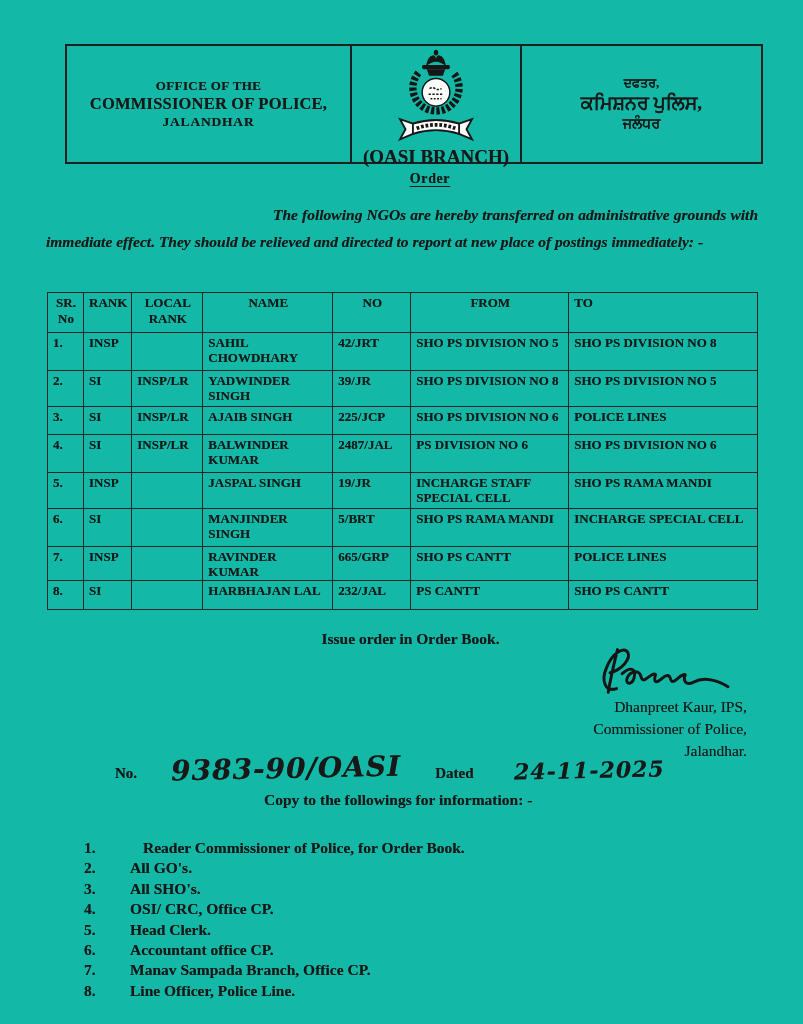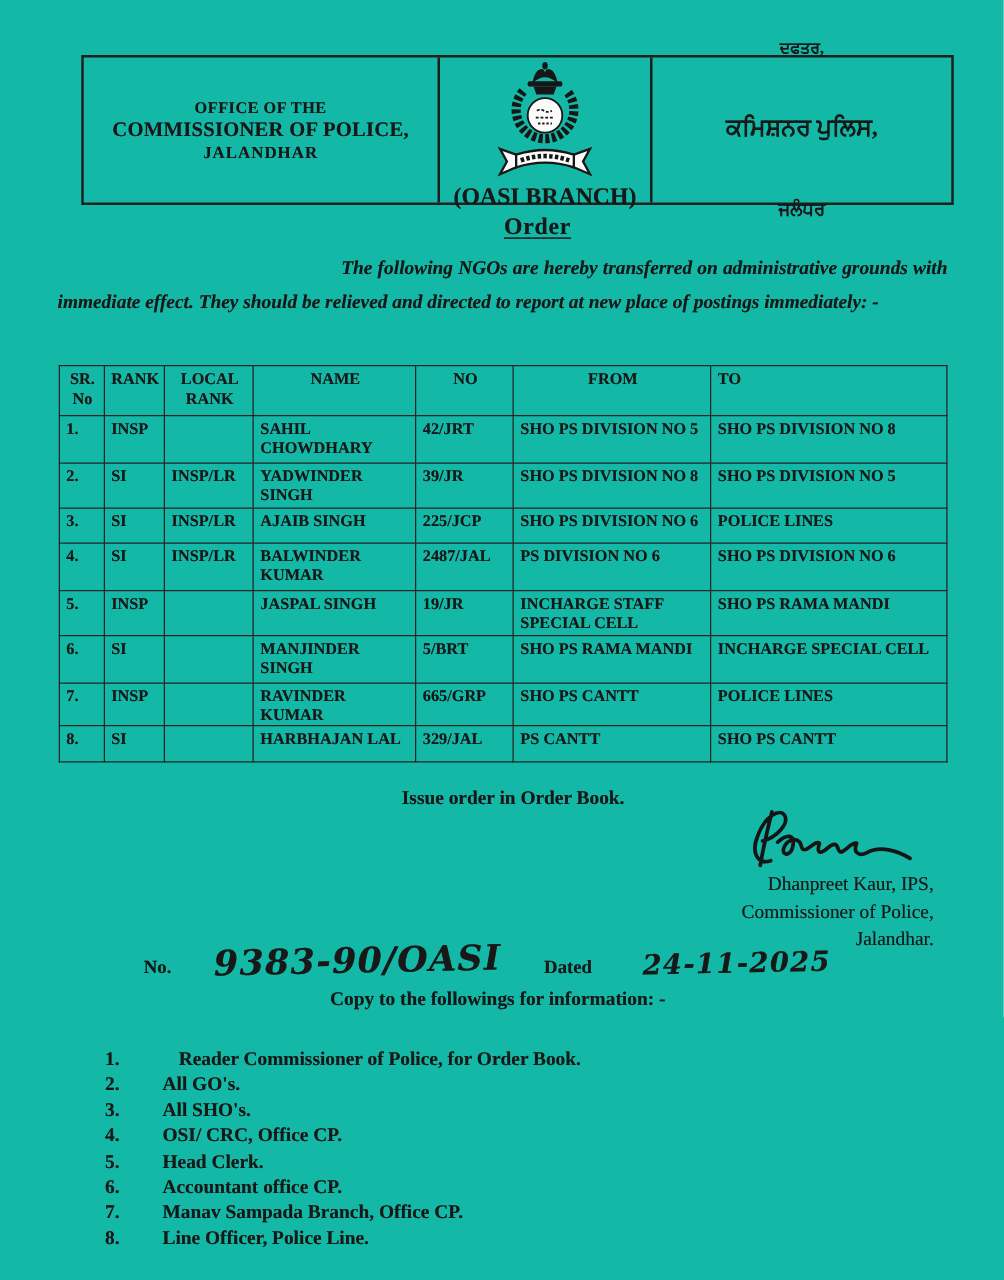--- a/index.html
+++ b/index.html
@@ -17,32 +17,32 @@
   .header-box {
     position:absolute; left:65px; top:44px;
     width:698px; height:120px;
     border:2px solid #1f1f1f;
     display:flex;
     box-sizing:border-box;
   }
   .hb-cell { box-sizing:border-box; display:flex; flex-direction:column; align-items:center; justify-content:center; }
   .hb-left  { width:285px; border-right:2px solid #1f1f1f; }
   .hb-mid   { width:170px; border-right:2px solid #1f1f1f; justify-content:flex-start; padding-top:2px; }
-  .hb-right { flex:1;gap:45px; }
+  .hb-right { flex:1; }
   .hb-left .l1 { font-size:13px; font-weight:bold; letter-spacing:.4px; }
   .hb-left .l2 { font-size:16.5px; font-weight:bold; letter-spacing:.2px; }
   .hb-left .l3 { font-size:13.5px; font-weight:bold; letter-spacing:.8px; }
   .branch-label { font-size:19px; font-weight:bold; margin-top:-2px; }
   .hb-right .p1 { font-size:12.5px; font-weight:bold; }
   .hb-right .p2 { font-size:19px; font-weight:bold; margin:1px 0; }
   .hb-right .p3 { font-size:14.5px; font-weight:bold; }
   
   .order-title {
     position:absolute; left:60px; top:171px; width:740px;
-    text-align:center; font-size:19px; font-weight:bold;
+    text-align:center; font-size:14px; font-weight:bold;
     text-decoration:underline; text-underline-offset:3px; letter-spacing:.6px;
   }
   .body-par {
     position:absolute; left:46px; top:201px; width:712px;
     font-size:15.5px; font-weight:bold; line-height:27px;
     text-align:justify; text-indent:227px;font-style:italic;
   }
   
   table.postings {
     position:absolute; left:47px; top:292px;
@@ -229,21 +229,21 @@
 KUMAR</td>
           <td>665/GRP</td>
           <td>SHO PS CANTT</td>
           <td>POLICE LINES</td>
         </tr>
         <tr>
           <td>8.</td>
           <td>SI</td>
           <td></td>
           <td>HARBHAJAN LAL</td>
-          <td>329/JAL</td>
+          <td>232/JAL</td>
           <td>PS CANTT</td>
           <td>SHO PS CANTT</td>
         </tr>
       </tbody>
   </table>
 
   <div class="issue-line">Issue order in Order Book.</div>
 
   <div class="sign-block">
     <span class="sign-script">

